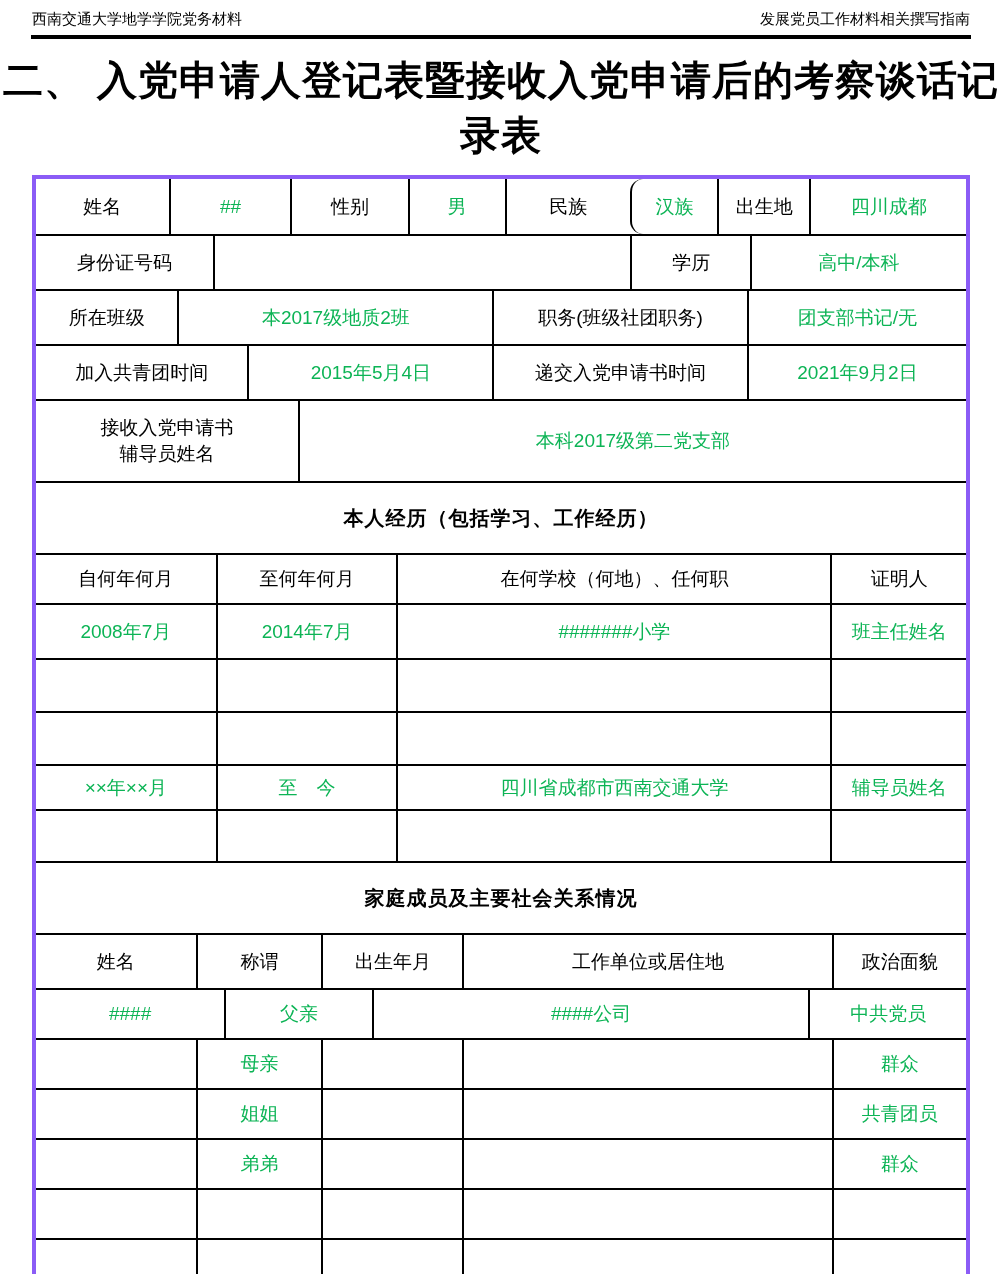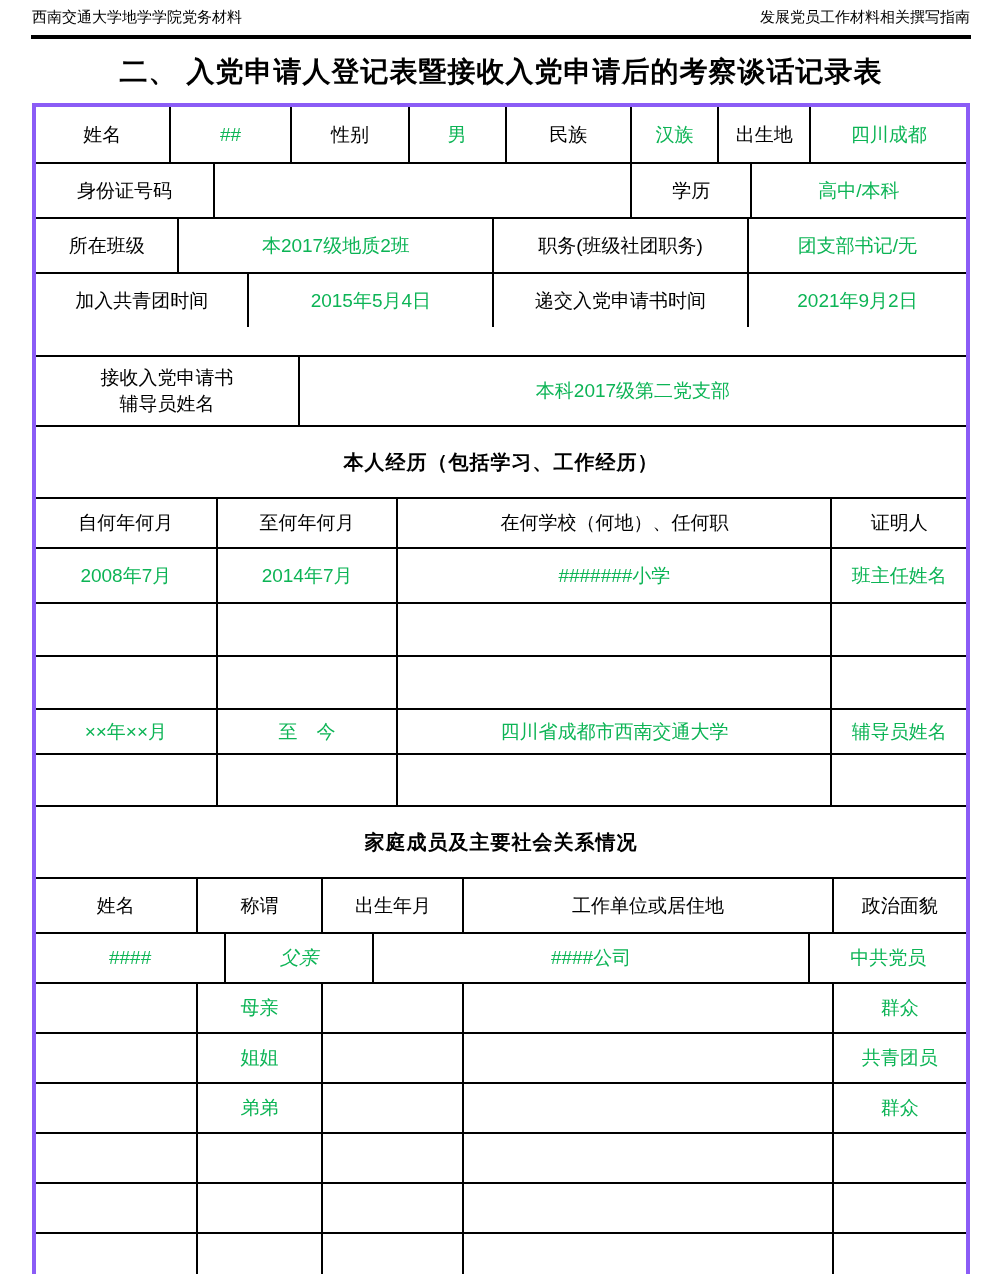--- a/index.html
+++ b/index.html
@@ -9,33 +9,33 @@
     height:1274px;
     background:#ffffff;
     font-family:"Liberation Sans","DejaVu Sans",sans-serif;
     color:#000000;
     overflow:hidden;
   }
   .page-header{
     display:flex;
     justify-content:space-between;
     padding:9px 32px 0 32px;
-    font-family:Liberation Mono, monospace;
+    font-family:Liberation Serif, serif;
     font-size:15px;
     line-height:20px;
   }
   .header-rule{
     width:940px;
     margin:6px auto 0 auto;
     border-bottom:4px solid #000000;
   }
   .page-title{
     margin:14px 0 12px 0;
     text-align:center;
-    font-size:28px;
+    font-size:40px;
     font-weight:bold;
     letter-spacing:1px;
   }
   .big-table{
     width:930px;
     margin:0 auto;
     border:4px solid #8b5cf6;
   }
   .trow{
     display:flex;
@@ -57,21 +57,21 @@
     overflow:hidden;
   }
   .cell:first-child{border-left:none;}
   .val{color:#0cb455;}
   .section-title{
     font-weight:bold;
     font-size:20px;
     letter-spacing:1px;
   }
   .h55{height:55px;}
-  .h70{height:70px;margin-top:28px;}
+  .h70{height:82px;}
   .h50{height:50px;}
   .h53{height:53px;}
   .h45{height:45px;}
   .h52{height:52px;}
   .h72{height:72px;}
 </style>
 </head>
 <body>
 
 <div class="page">
@@ -85,21 +85,21 @@
   <div class="page-title">二、 入党申请人登记表暨接收入党申请后的考察谈话记录表</div>
 
   <div class="big-table">
 
     <div class="trow h55">
       <div class="cell" style="flex:136 1 0;">姓名</div>
       <div class="cell val" style="flex:122 1 0;">##</div>
       <div class="cell" style="flex:117 1 0;">性别</div>
       <div class="cell val" style="flex:95 1 0;">男</div>
       <div class="cell" style="flex:126 1 0;">民族</div>
-      <div class="cell val" style="flex:84 1 0;">汉族</div>
+      <div class="cell val" style="flex:84 1 0;border-radius:13px;">汉族</div>
       <div class="cell" style="flex:90 1 0;">出生地</div>
       <div class="cell val" style="flex:160 1 0;">四川成都</div>
     </div>
 
     <div class="trow h55">
       <div class="cell" style="flex:176 1 0;">身份证号码</div>
       <div class="cell val" style="flex:425 1 0;"></div>
       <div class="cell" style="flex:114 1 0;">学历</div>
       <div class="cell val" style="flex:215 1 0;">高中/本科</div>
     </div>
@@ -175,21 +175,21 @@
     <div class="trow h55">
       <div class="cell" style="flex:160 1 0;">姓名</div>
       <div class="cell" style="flex:122 1 0;">称谓</div>
       <div class="cell" style="flex:138 1 0;">出生年月</div>
       <div class="cell" style="flex:379 1 0;">工作单位或居住地</div>
       <div class="cell" style="flex:131 1 0;">政治面貌</div>
     </div>
 
     <div class="trow h50">
       <div class="cell val" style="flex:160 1 0;">####</div>
-      <div class="cell val" style="flex:122 1 0;font-style:italic;">父亲</div>
+      <div class="cell val" style="flex:122 1 0;">父亲</div>
       <div class="cell val" style="flex:379 1 0;">####公司</div>
       <div class="cell val" style="flex:131 1 0;">中共党员</div>
     </div>
     <div class="trow h50">
       <div class="cell val" style="flex:160 1 0;"></div>
       <div class="cell val" style="flex:122 1 0;">母亲</div>
       <div class="cell val" style="flex:138 1 0;"></div>
       <div class="cell val" style="flex:379 1 0;"></div>
       <div class="cell val" style="flex:131 1 0;">群众</div>
     </div>

